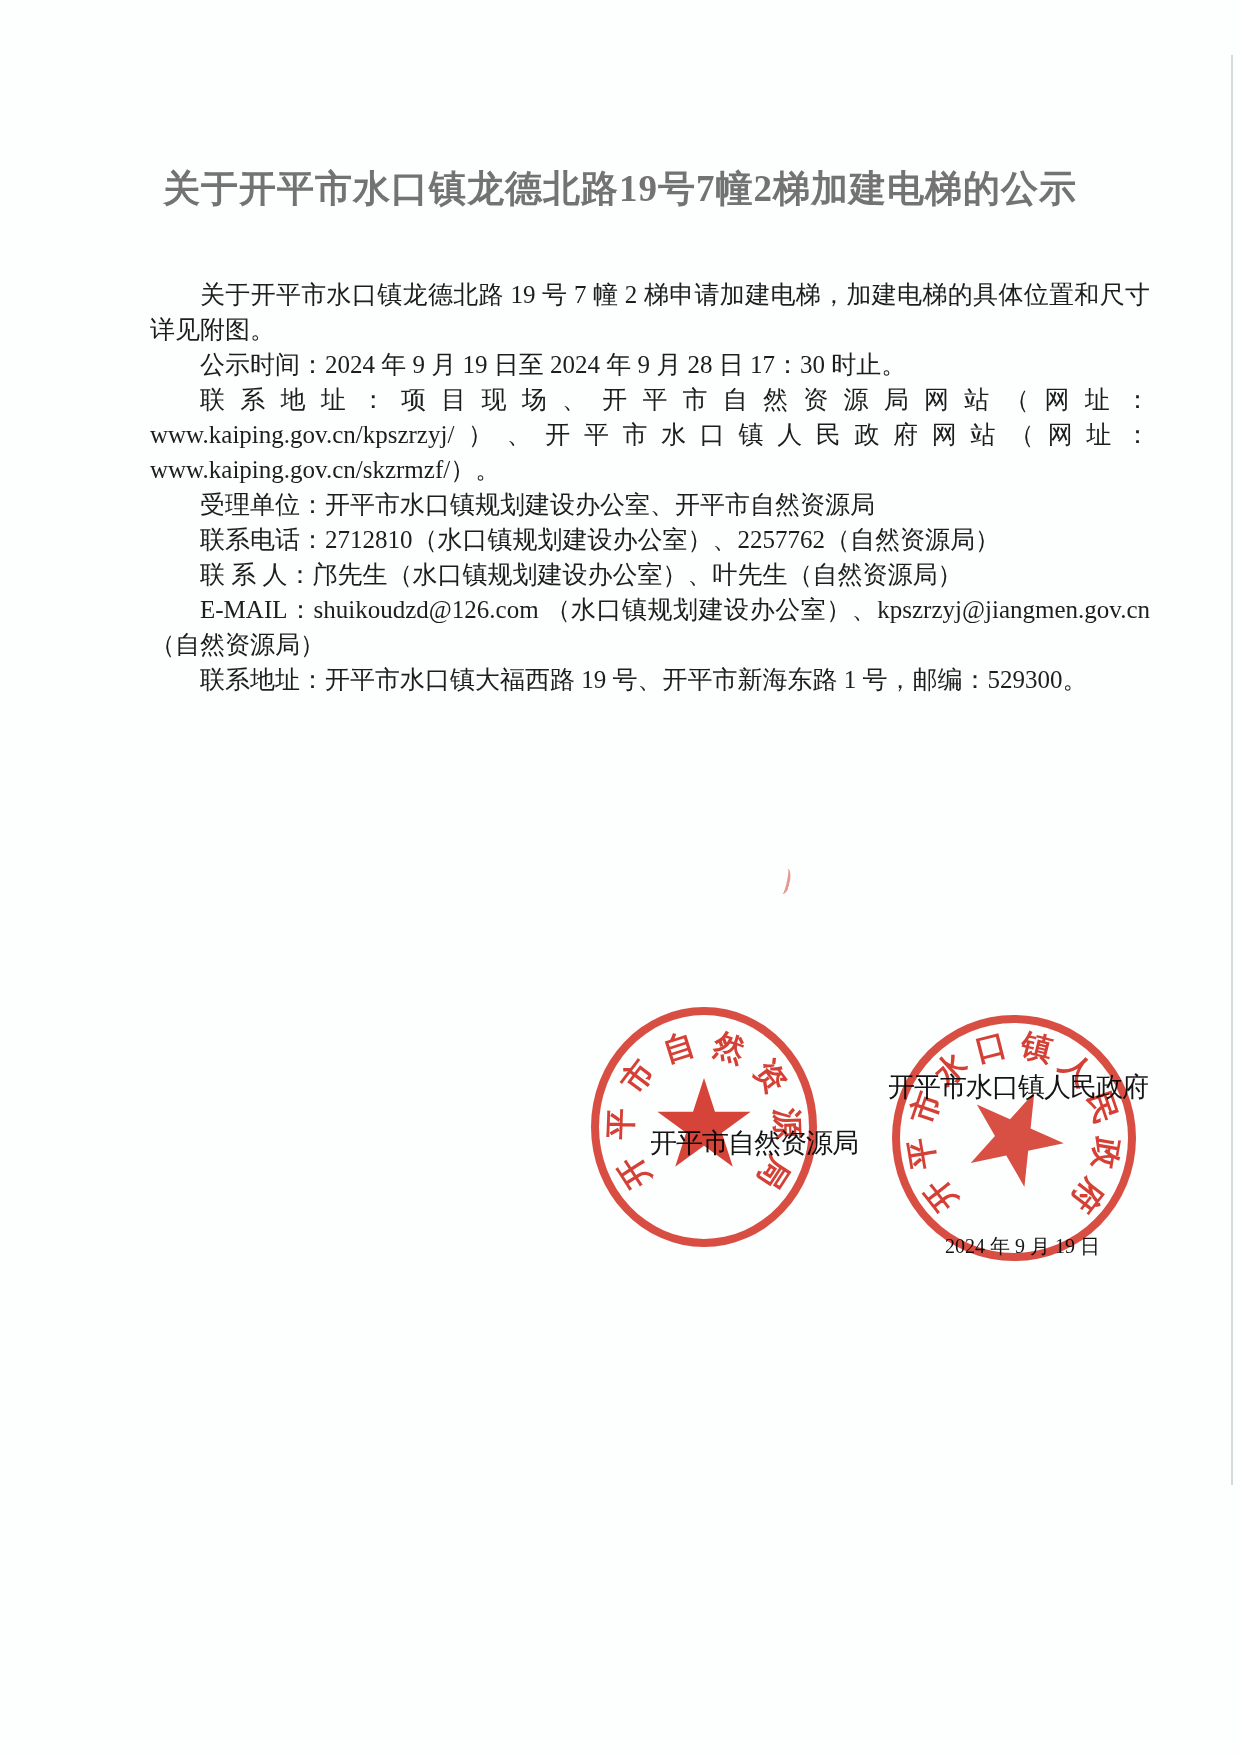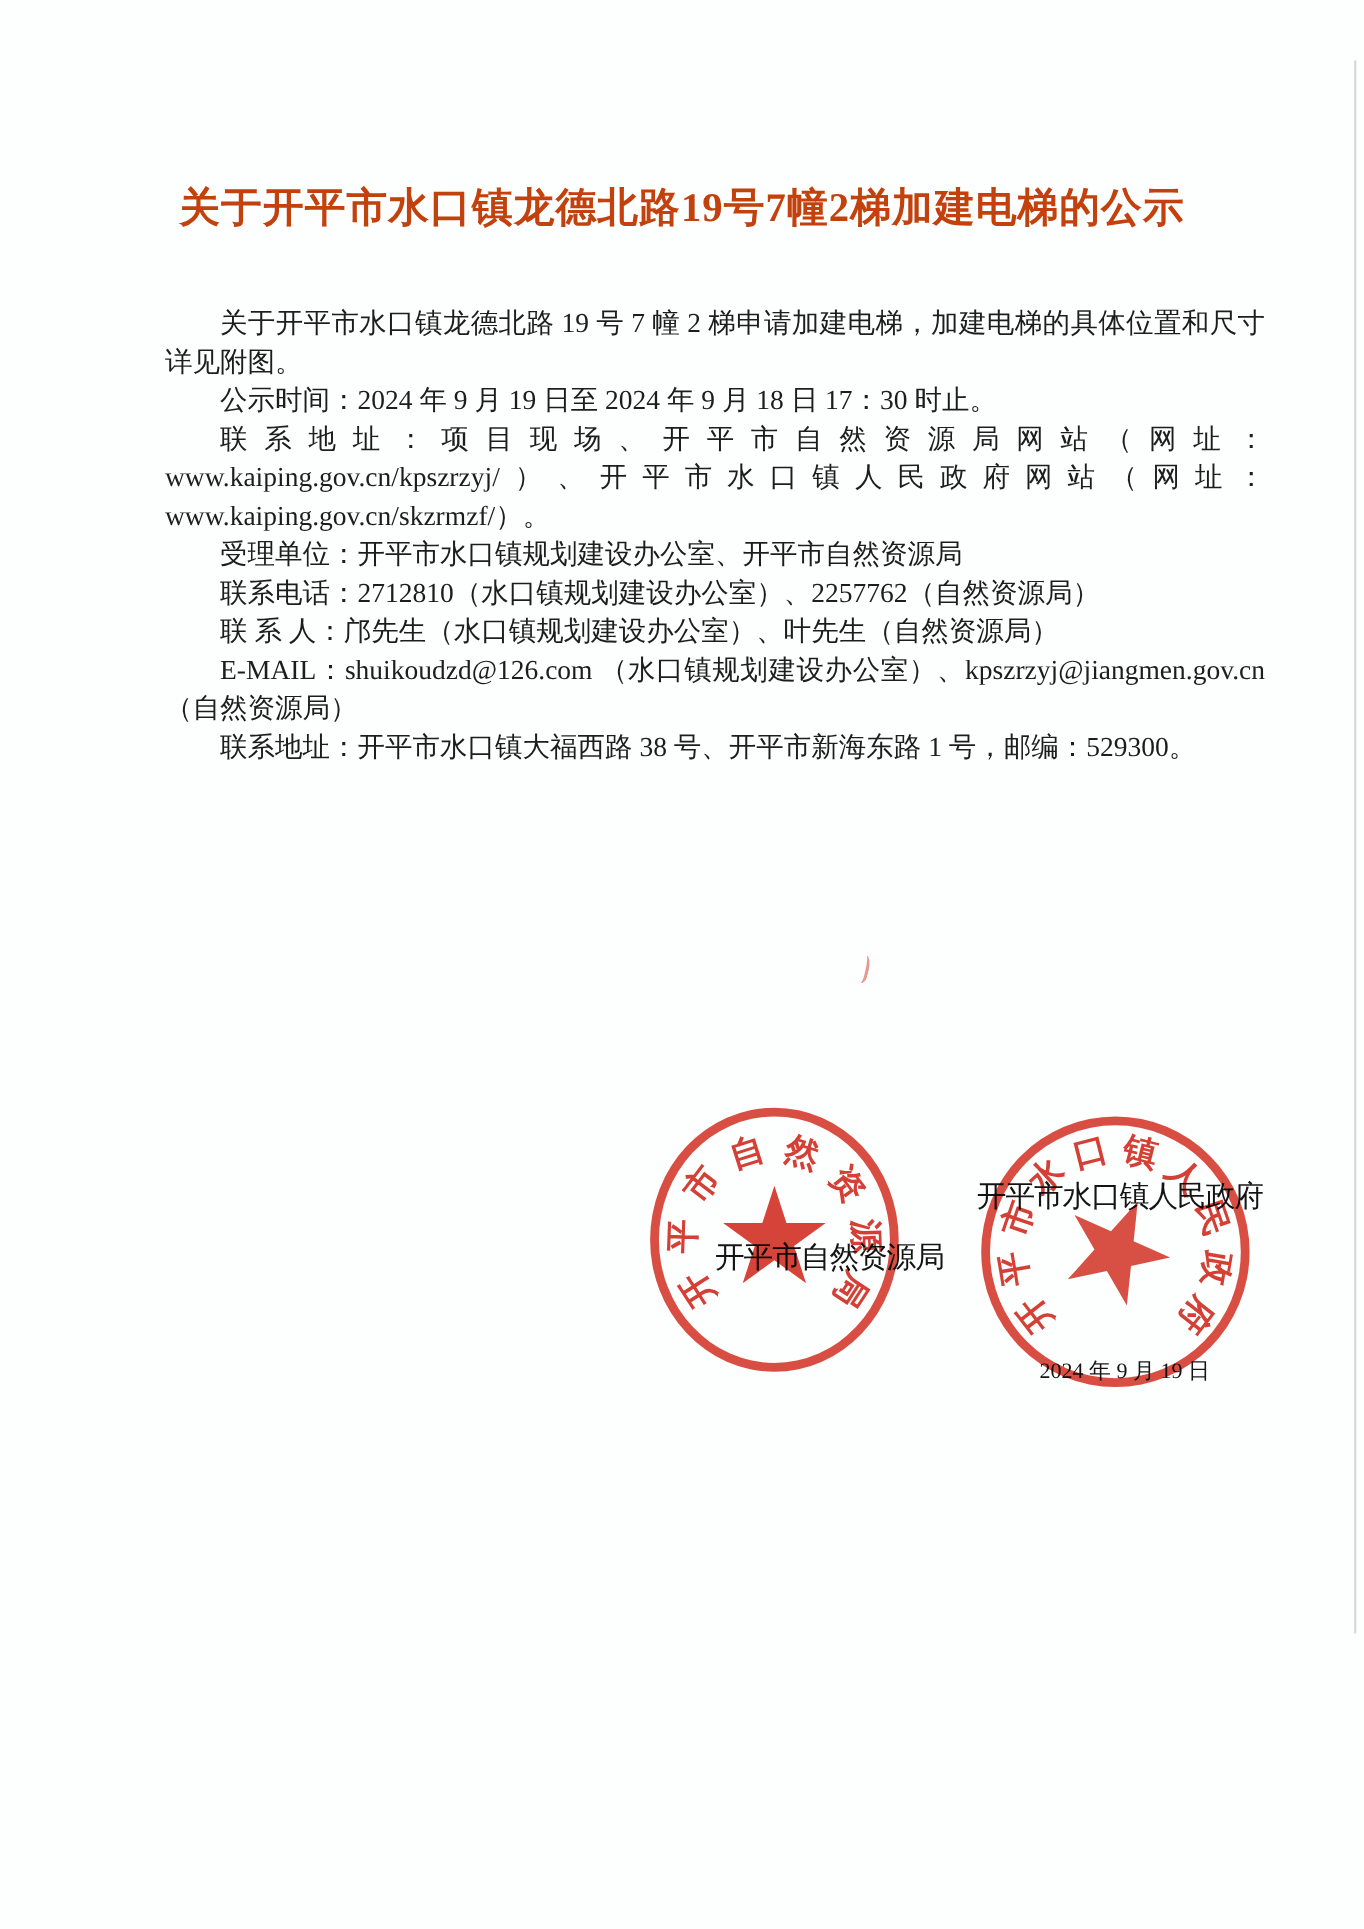--- a/index.html
+++ b/index.html
@@ -5,21 +5,21 @@
   html,body{margin:0;padding:0;background:#ffffff;}
   .page{
     position:relative;width:1240px;height:1754px;overflow:hidden;
     background:#fdfefe;
     font-family:"Liberation Serif","DejaVu Serif",serif;
     color:#1d1d1d;
   }
   .doc-title{
     position:absolute;top:164px;left:0;width:100%;
     text-align:center;font-size:37px;font-weight:bold;letter-spacing:1px;
-    color:#c2410c;
+    color:#737373;
   }
   .notice-body{
     position:absolute;left:150px;top:277px;width:1000px;
     font-size:25px;line-height:35px;text-align:justify;
   }
   .notice-body p{margin:0;text-indent:2em;}
   .sig{position:absolute;font-size:27px;letter-spacing:-1px;color:#141414;z-index:1;}
   .sig-left{left:650px;top:1125px;}
   .sig-right{left:888px;top:1069px;}
   .sig-date{left:945px;top:1233px;font-size:20px;letter-spacing:0;}
@@ -57,27 +57,27 @@
 </style>
 </head>
 <body>
 
 <div class="page">
 
   <div class="doc-title">关于开平市水口镇龙德北路19号7幢2梯加建电梯的公示</div>
 
   <div class="notice-body">
     <p>关于开平市水口镇龙德北路 19 号 7 幢 2 梯申请加建电梯，加建电梯的具体位置和尺寸详见附图。</p>
-    <p>公示时间：2024 年 9 月 19 日至 2024 年 9 月 18 日 17：30 时止。</p>
+    <p>公示时间：2024 年 9 月 19 日至 2024 年 9 月 28 日 17：30 时止。</p>
     <p>联系地址：项目现场、开平市自然资源局网站（网址：www.kaiping.gov.cn/kpszrzyj/）、开平市水口镇人民政府网站（网址：www.kaiping.gov.cn/skzrmzf/）。</p>
     <p>受理单位：开平市水口镇规划建设办公室、开平市自然资源局</p>
     <p>联系电话：2712810（水口镇规划建设办公室）、2257762（自然资源局）</p>
     <p>联 系 人：邝先生（水口镇规划建设办公室）、叶先生（自然资源局）</p>
     <p>E-MAIL：shuikoudzd@126.com （水口镇规划建设办公室）、kpszrzyj@jiangmen.gov.cn（自然资源局）</p>
-    <p>联系地址：开平市水口镇大福西路 38 号、开平市新海东路 1 号，邮编：529300。</p>
+    <p>联系地址：开平市水口镇大福西路 19 号、开平市新海东路 1 号，邮编：529300。</p>
   </div>
 
   <div class="sig sig-left">开平市自然资源局</div>
   <div class="sig sig-right">开平市水口镇人民政府</div>
   <div class="sig sig-date">2024 年 9 月 19 日</div>
 
   <div class="seal seal-one">
     <div class="seal-ring"></div>
     <svg class="seal-star" width="98" height="98" viewBox="-50 -50 100 100">
       <polygon fill="rgba(212,48,35,.9)" points="0,-50 11.2,-15.5 47.6,-15.5 18.2,5.9 29.4,40.5 0,19.1 -29.4,40.5 -18.2,5.9 -47.6,-15.5 -11.2,-15.5"></polygon>

